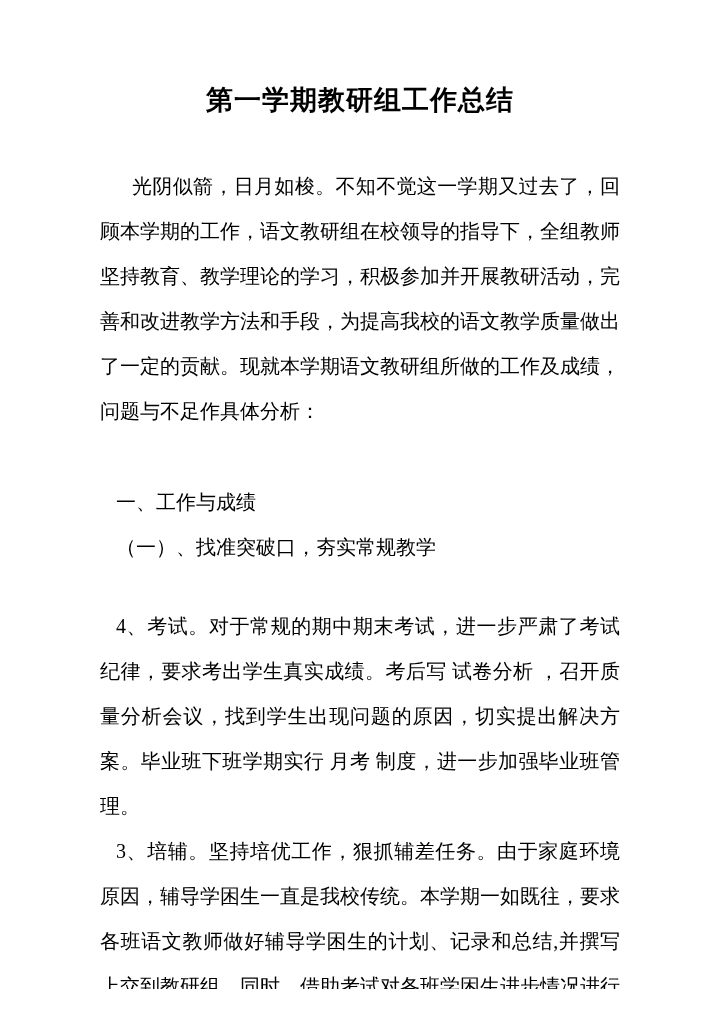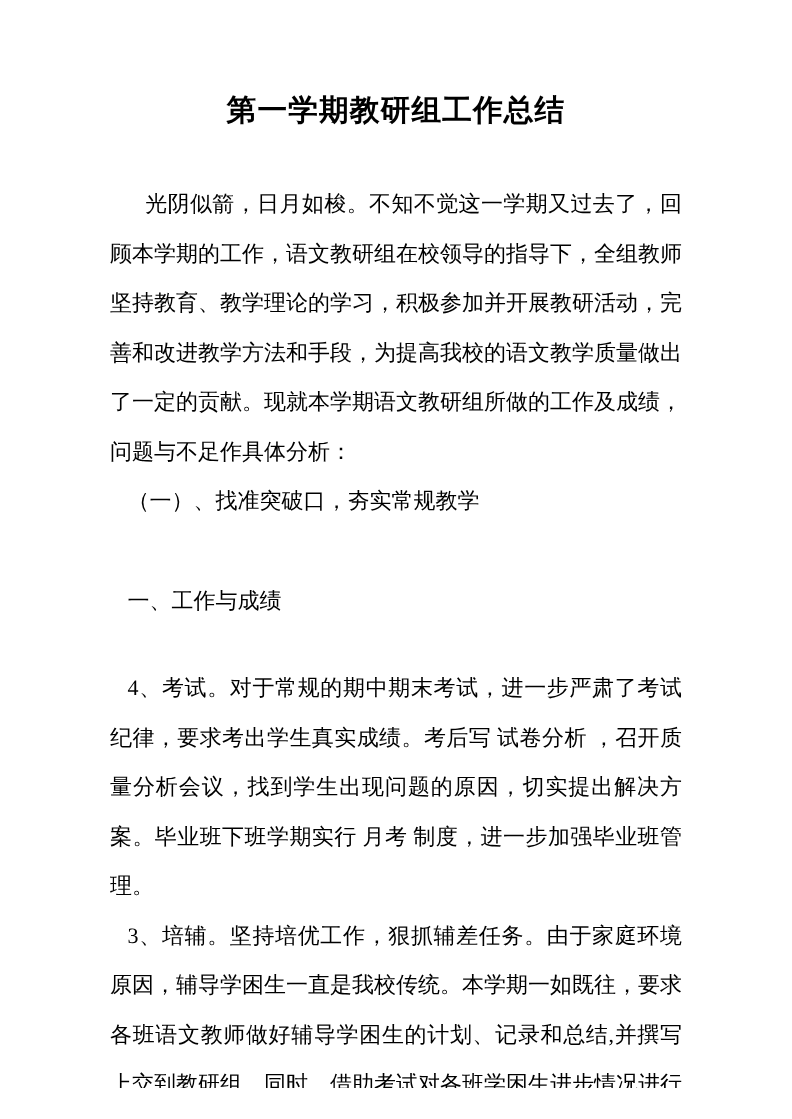--- a/index.html
+++ b/index.html
@@ -40,23 +40,23 @@
 </style>
 </head>
 <body>
 
 <div class="page">
 
   <h1 class="doc-title">第一学期教研组工作总结</h1>
 
   <p class="para indent-lg">光阴似箭，日月如梭。不知不觉这一学期又过去了，回顾本学期的工作，语文教研组在校领导的指导下，全组教师坚持教育、教学理论的学习，积极参加并开展教研活动，完善和改进教学方法和手段，为提高我校的语文教学质量做出了一定的贡献。现就本学期语文教研组所做的工作及成绩，问题与不足作具体分析：</p>
 
+  <p class="para indent-sm gap-top-lg">一、工作与成绩</p>
+
   <p class="para indent-sm">（一）、找准突破口，夯实常规教学</p>
-
-  <p class="para indent-sm gap-top-lg">一、工作与成绩</p>
 
 
 
   <p class="para indent-sm gap-top-md">4、考试。对于常规的期中期末考试，进一步严肃了考试纪律，要求考出学生真实成绩。考后写 试卷分析 ，召开质量分析会议，找到学生出现问题的原因，切实提出解决方案。毕业班下班学期实行 月考 制度，进一步加强毕业班管理。</p>
 
   <p class="para indent-sm">3、培辅。坚持培优工作，狠抓辅差任务。由于家庭环境原因，辅导学困生一直是我校传统。本学期一如既往，要求各班语文教师做好辅导学困生的计划、记录和总结,并撰写上交到教研组。同时，借助考试对各班学困生进步情况进行了解。</p>
 
 </div>
 
 </body></html>

